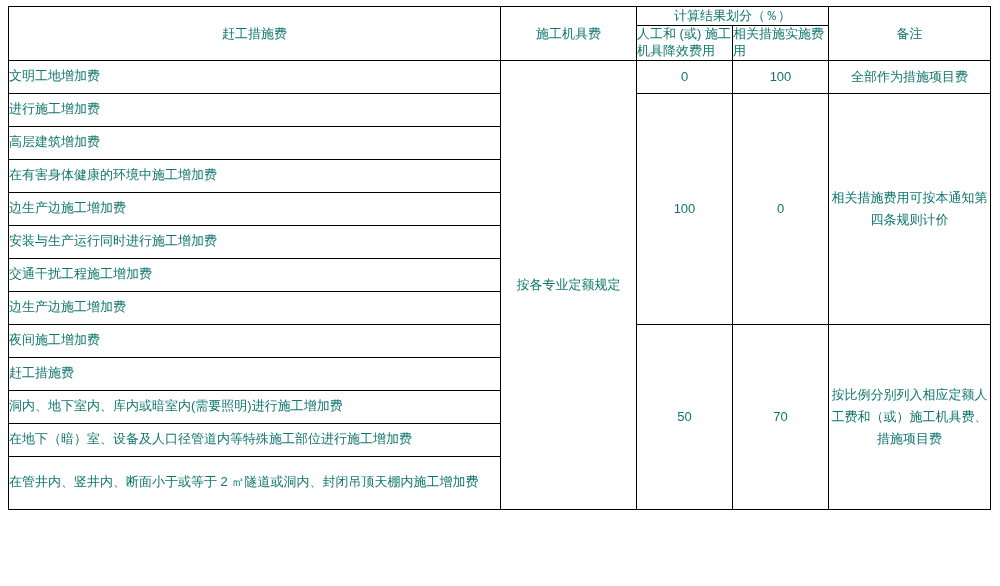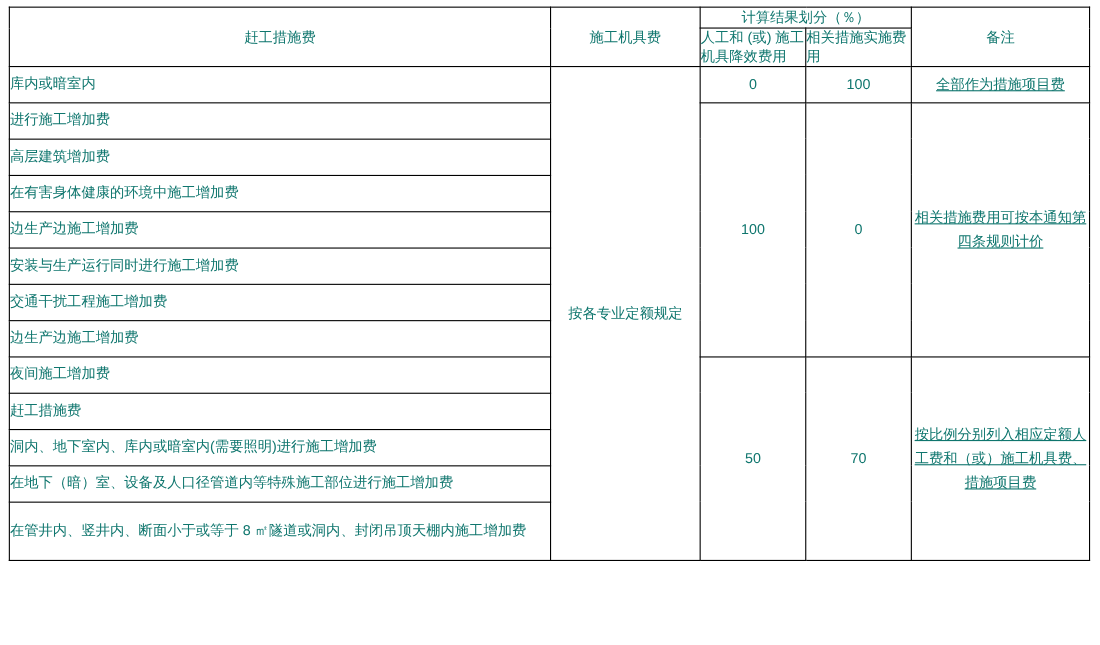--- a/index.html
+++ b/index.html
@@ -77,21 +77,20 @@
   }
   .num-cell {
     text-align: center;
     font-size: 13px;
   }
   .note-cell {
     text-align: center;
     font-size: 13.5px;
     line-height: 1.7;
     padding: 4px 10px;
-    text-decoration: underline;
   }
   .col-name { width: 492px; }
   .col-rule { width: 136px; }
   .col-n1   { width: 96px; }
   .col-n2   { width: 96px; }
   .col-note { width: 162px; }
 </style>
 </head>
 <body>
 
@@ -112,21 +111,21 @@
         <th class="hdr" rowspan="2">备注</th>
       </tr>
       <tr>
         <th class="hdr-sub">人工和 (或) 施工机具降效费用</th>
         <th class="hdr-sub">相关措施实施费用</th>
       </tr>
     </thead>
     <tbody>
 
       <tr>
-        <td class="name-cell">库内或暗室内</td>
+        <td class="name-cell">文明工地增加费</td>
         <td class="rule-cell" rowspan="13">按各专业定额规定</td>
         <td class="num-cell" rowspan="1">0</td>
         <td class="num-cell" rowspan="1">100</td>
         <td class="note-cell" rowspan="1">全部作为措施项目费</td>
       </tr>
 
       <tr>
         <td class="name-cell">进行施工增加费</td>
         <td class="num-cell" rowspan="7">100</td>
         <td class="num-cell" rowspan="7">0</td>
@@ -160,17 +159,17 @@
       <tr>
         <td class="name-cell">赶工措施费</td>
       </tr>
       <tr>
         <td class="name-cell">洞内、地下室内、库内或暗室内(需要照明)进行施工增加费</td>
       </tr>
       <tr>
         <td class="name-cell">在地下（暗）室、设备及人口径管道内等特殊施工部位进行施工增加费</td>
       </tr>
       <tr>
-        <td class="name-cell tall">在管井内、竖井内、断面小于或等于 8 ㎡隧道或洞内、封闭吊顶天棚内施工增加费</td>
+        <td class="name-cell tall">在管井内、竖井内、断面小于或等于 2 ㎡隧道或洞内、封闭吊顶天棚内施工增加费</td>
       </tr>
     </tbody>
   </table>
 </div>
 
 </body></html>

